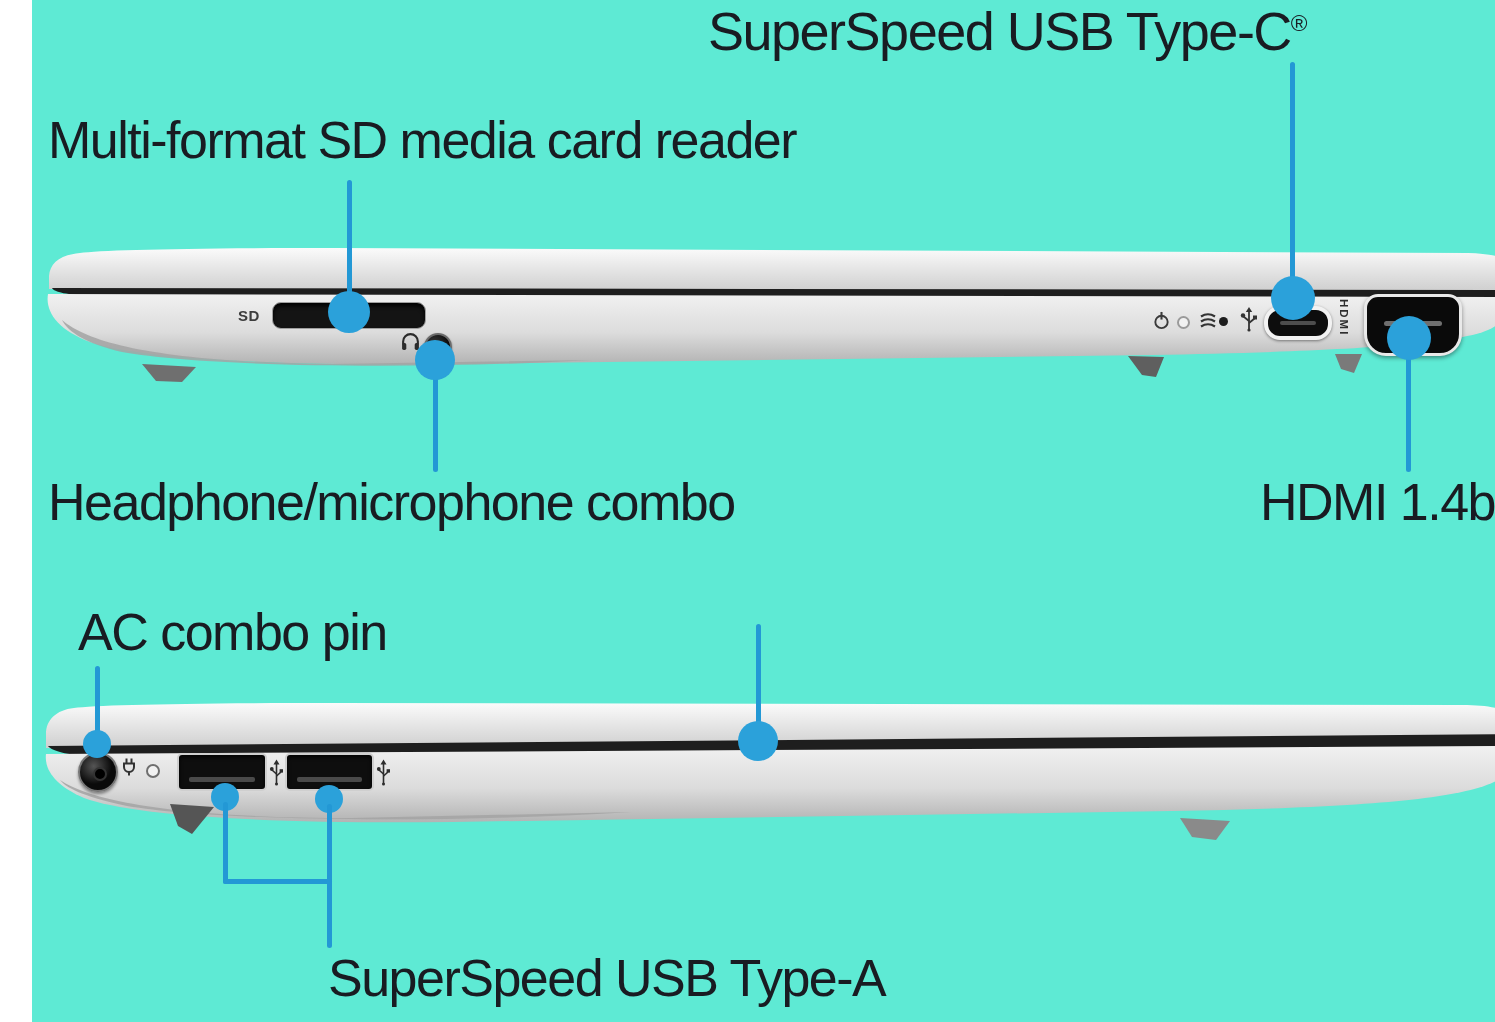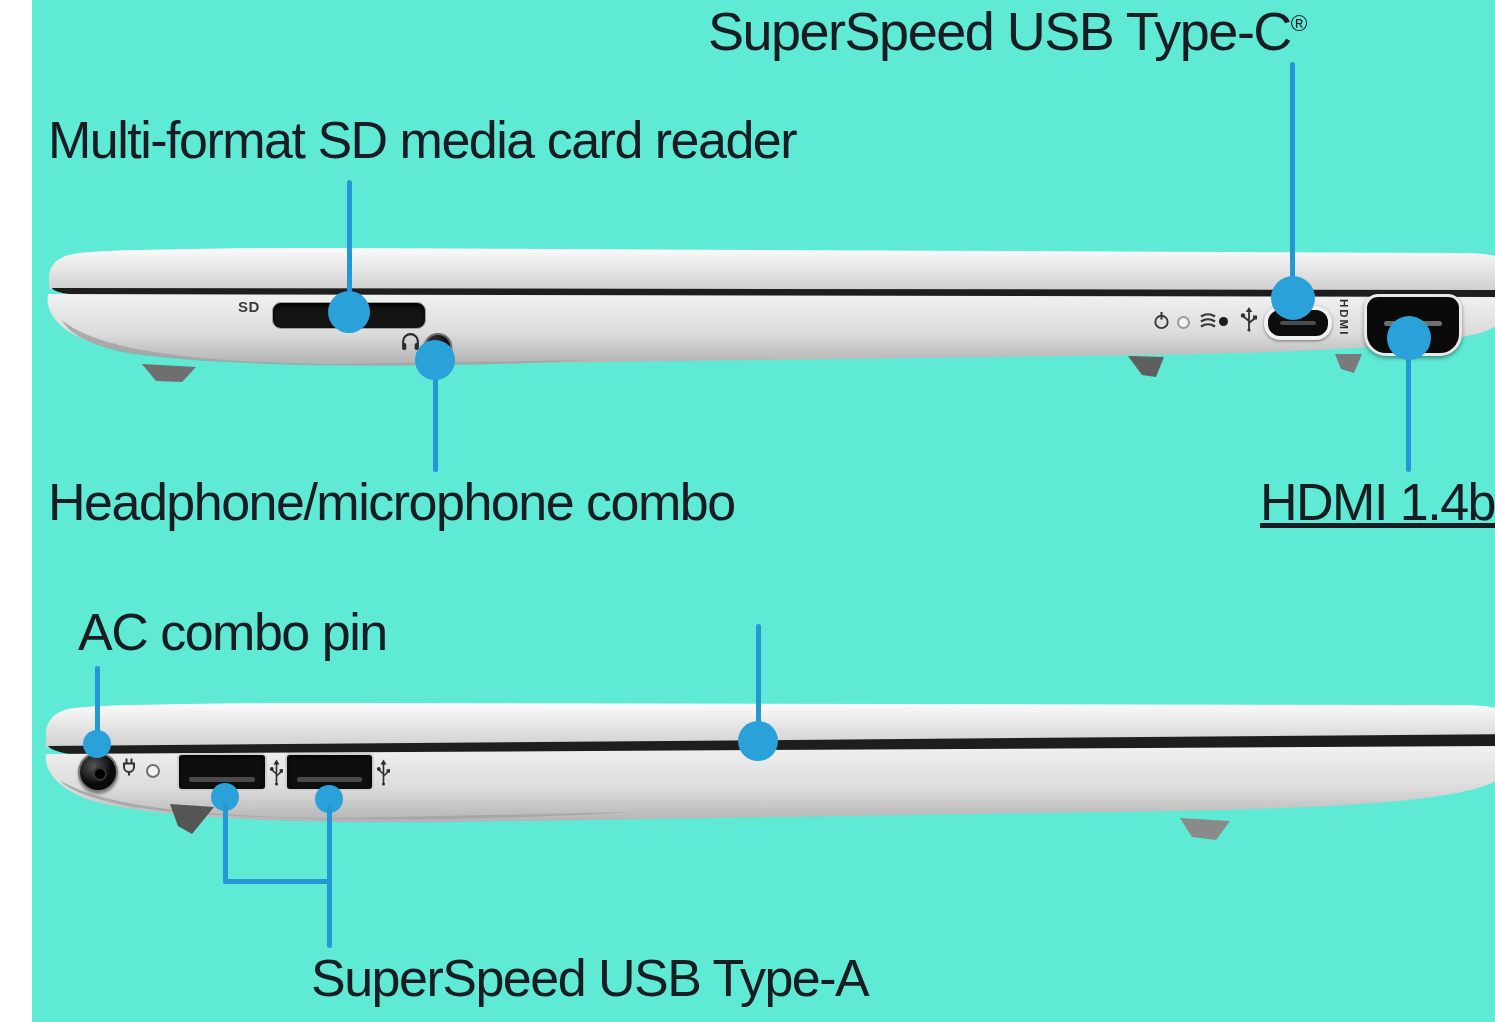--- a/index.html
+++ b/index.html
@@ -48,26 +48,26 @@
 <body>
 
 <div id="stage">
 
   <div class="lbl" style="left:676px; top:2px; font-size:54px;"><span>SuperSpeed USB Type-C</span><sup>®</sup></div>
 
   <div class="lbl" style="left:16px; top:474px;">Headphone/microphone combo</div>
 
   <div class="lbl" style="left:16px; top:112px;">Multi-format SD media card reader</div>
 
-  <div class="lbl" style="left:1228px; top:474px;text-decoration:underline;">HDMI 1.4b</div>
+  <div class="lbl" style="left:1228px; top:474px;">HDMI 1.4b</div>
 
 
   <div class="lbl" style="left:46px; top:604px;">AC combo pin</div>
 
-  <div class="lbl" style="left:279px; top:950px;">SuperSpeed USB Type-A</div>
+  <div class="lbl" style="left:296px; top:950px;">SuperSpeed USB Type-A</div>
 
   <svg class="chassis" style="top:240px;" width="1495" height="155" viewBox="0 0 1495 155">
     <defs>
       <linearGradient id="lidGrad" x1="0" y1="0" x2="0" y2="1">
         <stop offset="0" stop-color="#fbfbfb"></stop>
           <stop offset="1" stop-color="#cfcfcf"></stop>
       </linearGradient>
       <linearGradient id="bodyGrad" x1="0" y1="0" x2="0" y2="1">
         <stop offset="0" stop-color="#f1f1f1"></stop>
           <stop offset="0.55" stop-color="#dcdcdc"></stop>
@@ -76,21 +76,21 @@
     </defs>
     <path fill="url(#lidGrad)" d="M 48 13 C 28 15 18 23 17 36 L 17 49 L 1486 51 L 1487 33 C 1486 20 1468 14 1436 13 L 300 8 C 150 8 70 10 48 13 Z"></path>
     <path fill="#1e1e1e" d="M 20 48 L 1486 50 L 1485 62 L 700 59 L 60 56 C 35 55 22 52 20 48 Z"></path>
     <path fill="url(#bodyGrad)" d="M 16 54 L 1475 57 C 1481 66 1477 80 1456 90 C 1420 106 1280 112 1120 115 L 420 124 C 230 126 105 118 58 102 C 26 90 13 72 16 54 Z"></path>
     <path fill="#a3a3a3" opacity="0.85" d="M 30 80 C 60 106 140 122 300 124 L 560 120 C 400 129 180 128 90 112 C 55 104 36 92 30 80 Z"></path>
     <path fill="#6f6f6f" d="M 110 124 L 164 127 L 150 142 L 124 141 Z"></path>
     <path fill="#5f5f5f" d="M 1096 116 L 1132 117 L 1124 137 L 1110 135 Z"></path>
     <path fill="#7a7a7a" d="M 1303 114 L 1330 114 L 1322 133 L 1309 129 Z"></path>
   </svg>
 
-  <div class="sd-text" style="left:206px; top:298px;text-align:right;">SD</div>
+  <div class="sd-text" style="left:206px; top:307px;text-align:right;">SD</div>
   <div class="sd-slot" style="left:240px; top:302px; width:152px; height:25px;"></div>
 
   <span class="icon" style="left:368px; top:331px;">
     <svg width="21" height="21" viewBox="0 0 20 20">
       <path d="M3 13 v-3 a7 7 0 0 1 14 0 v3" fill="none" stroke="#2b2b2b" stroke-width="2"></path>
       <rect x="2" y="11.5" width="4" height="6.5" rx="1.6" fill="#2b2b2b"></rect>
       <rect x="14" y="11.5" width="4" height="6.5" rx="1.6" fill="#2b2b2b"></rect>
     </svg>
   </span>
   <div class="jack" style="left:392px; top:333px; width:24px; height:24px;"></div>

